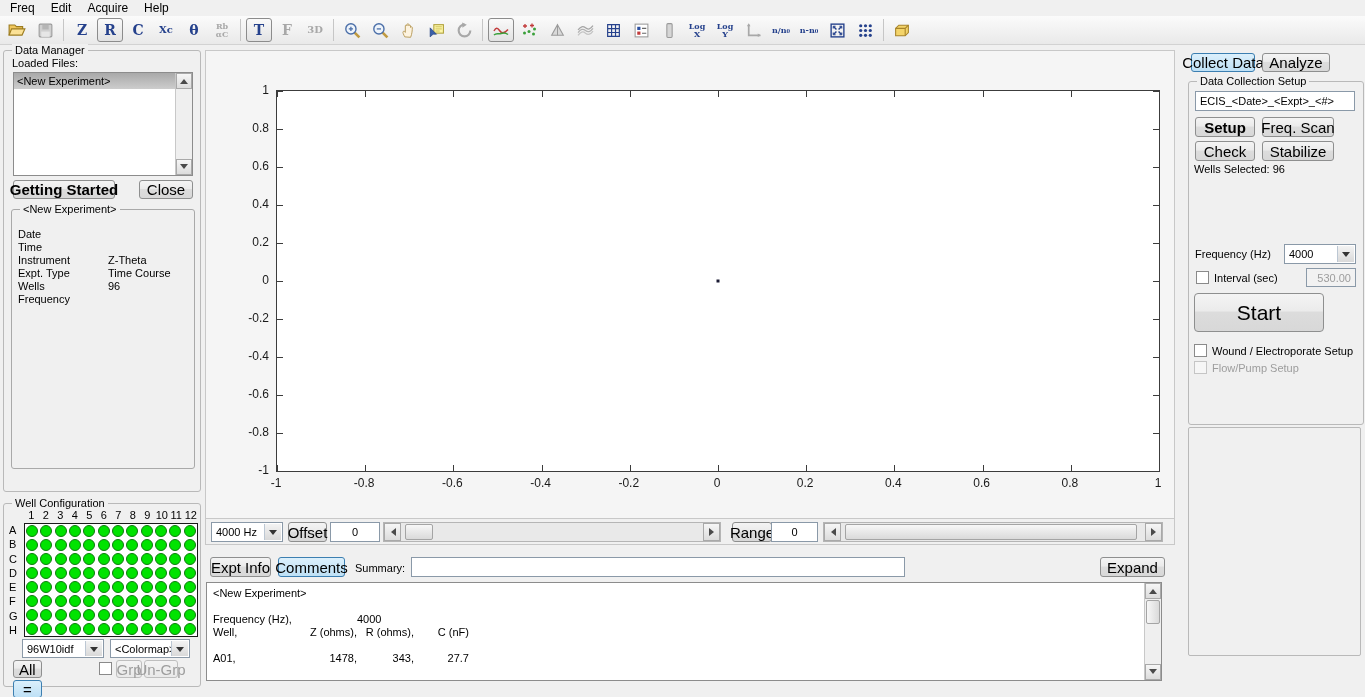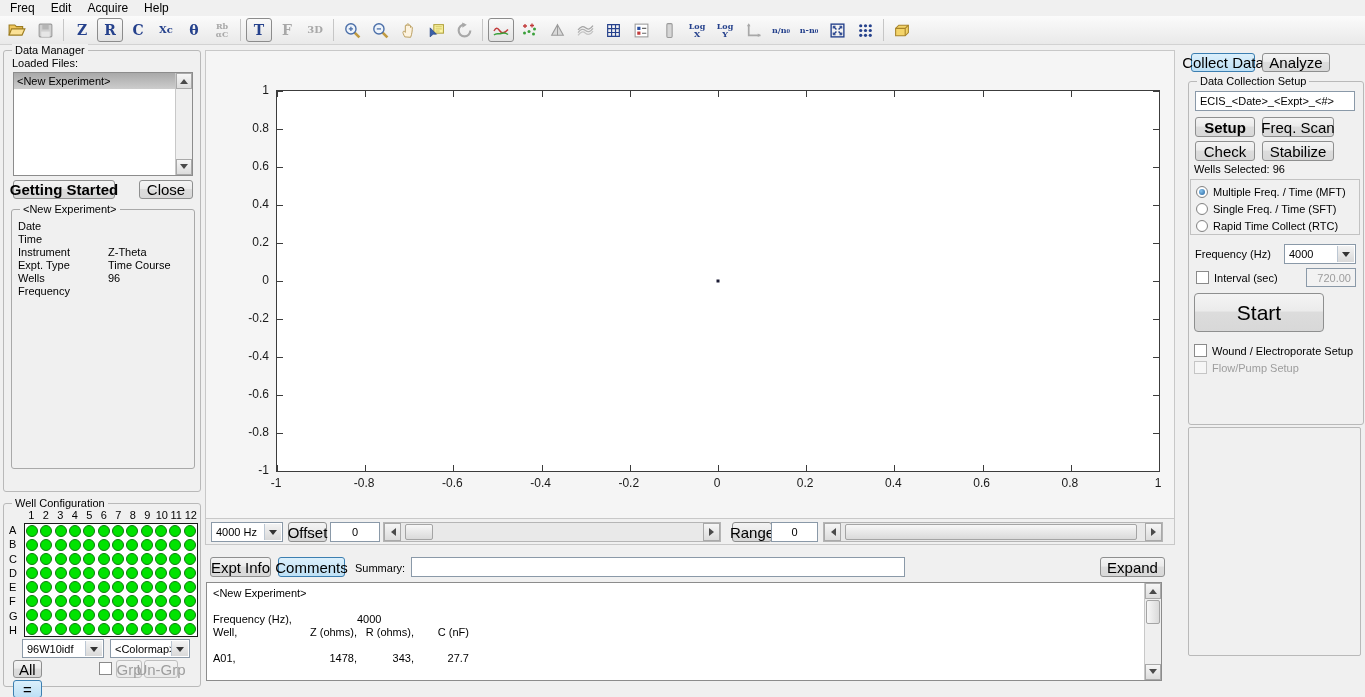--- a/index.html
+++ b/index.html
@@ -67,21 +67,21 @@
   
   #dm{left:3px;top:50px;width:196px;height:440px;}
   #loadedlbl{left:8px;top:6px;}
   #filelist{position:absolute;left:9px;top:21px;width:180px;height:104px;box-sizing:border-box;
             background:#fff;border:1px solid #8c8c8c;}
   .selrow{height:16px;line-height:16px;padding-left:3px;margin-right:16px;
           background:linear-gradient(#a9a9a9,#cdcdcd);}
   #gsbtn{left:9px;top:129px;width:102px;height:19px;}
   #closebtn{left:135px;top:129px;width:54px;height:19px;}
   #expinfo{left:7px;top:158px;width:182px;height:258px;border-color:#a9a9a9;}
-  #exprows{position:absolute;left:6px;top:10px;right:4px;}
+  #exprows{position:absolute;left:6px;top:18px;right:4px;}
   .inforow{display:flex;height:13px;line-height:13px;}
   .infolab{width:90px;flex:none;}
   
   #wc{left:3px;top:503px;width:196px;height:182px;}
   #platecols{position:absolute;left:20px;top:5px;display:grid;grid-template-columns:repeat(12,14.5px);}
   #platecols span{text-align:center;font-size:11px;}
   #platerows{position:absolute;left:5px;top:19px;display:grid;grid-template-rows:repeat(8,14.25px);}
   #platerows span{font-size:11px;line-height:14px;}
   #plate{position:absolute;left:20px;top:19px;width:174px;height:114px;box-sizing:border-box;
          background:#fff;border:1px solid #1a1a1a;display:grid;
@@ -618,44 +618,30 @@
   <div class="btn" id="analyzebtn">Analyze</div>
 
   <div class="groupbox" id="dcs">
     <span class="legend">Data Collection Setup</span>
     <div class="input" id="fname">ECIS_&lt;Date&gt;_&lt;Expt&gt;_&lt;#&gt;</div>
     <div class="btn bold" id="setupbtn">Setup</div>
     <div class="btn" id="freqscanbtn">Freq. Scan</div>
     <div class="btn" id="checkbtn">Check</div>
     <div class="btn" id="stabilizebtn">Stabilize</div>
     <div class="lbl" id="wellssel">Wells Selected: 96</div>
-    <div id="modebox">
-        <div class="radiorow">
-          <span class="radio sel"></span>
-          <span class="radiolab">Multiple Freq. / Time (MFT)</span>
-        </div>
-        <div class="radiorow">
-          <span class="radio"></span>
-          <span class="radiolab">Single Freq. / Time (SFT)</span>
-        </div>
-        <div class="radiorow">
-          <span class="radio"></span>
-          <span class="radiolab">Rapid Time Collect (RTC)</span>
-        </div>
-      </div>
     <span class="lbl" id="freqlbl">Frequency (Hz)</span>
     <div class="select" id="freqsel2">
       <span>4000</span>
       <span class="dd">
           <i class="tri-d"></i>
         </span>
     </div>
     <span class="cb" id="intervalcb"></span>
     <span class="lbl" id="intervallbl">Interval (sec)</span>
-    <div class="input disabled" id="intervalval">720.00</div>
+    <div class="input disabled" id="intervalval">530.00</div>
     <div class="btn" id="startbtn">Start</div>
     <span class="cb" id="woundcb"></span>
     <span class="lbl" id="woundlbl">Wound / Electroporate Setup</span>
     <span class="cb disabled" id="flowcb"></span>
     <span class="lbl gray" id="flowlbl">Flow/Pump Setup</span>
   </div>
 
   <div id="emptybox"></div>
 
 </div>

